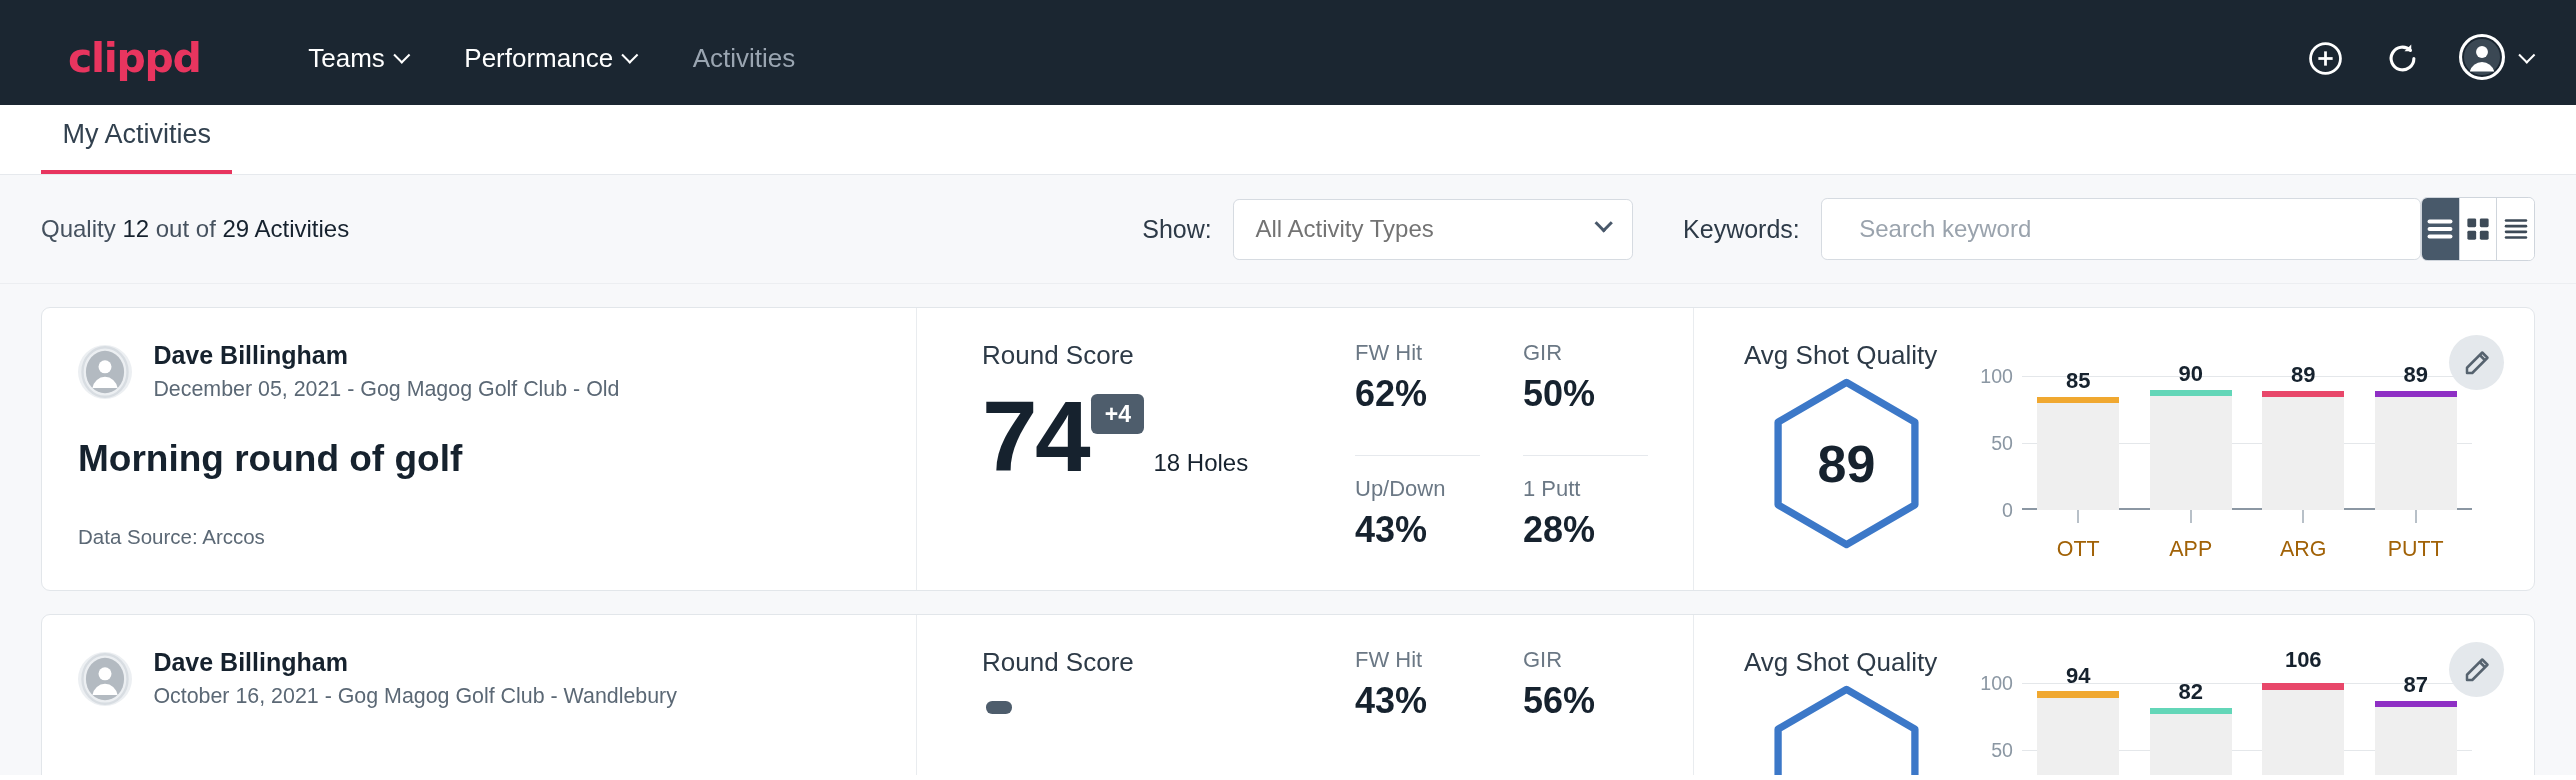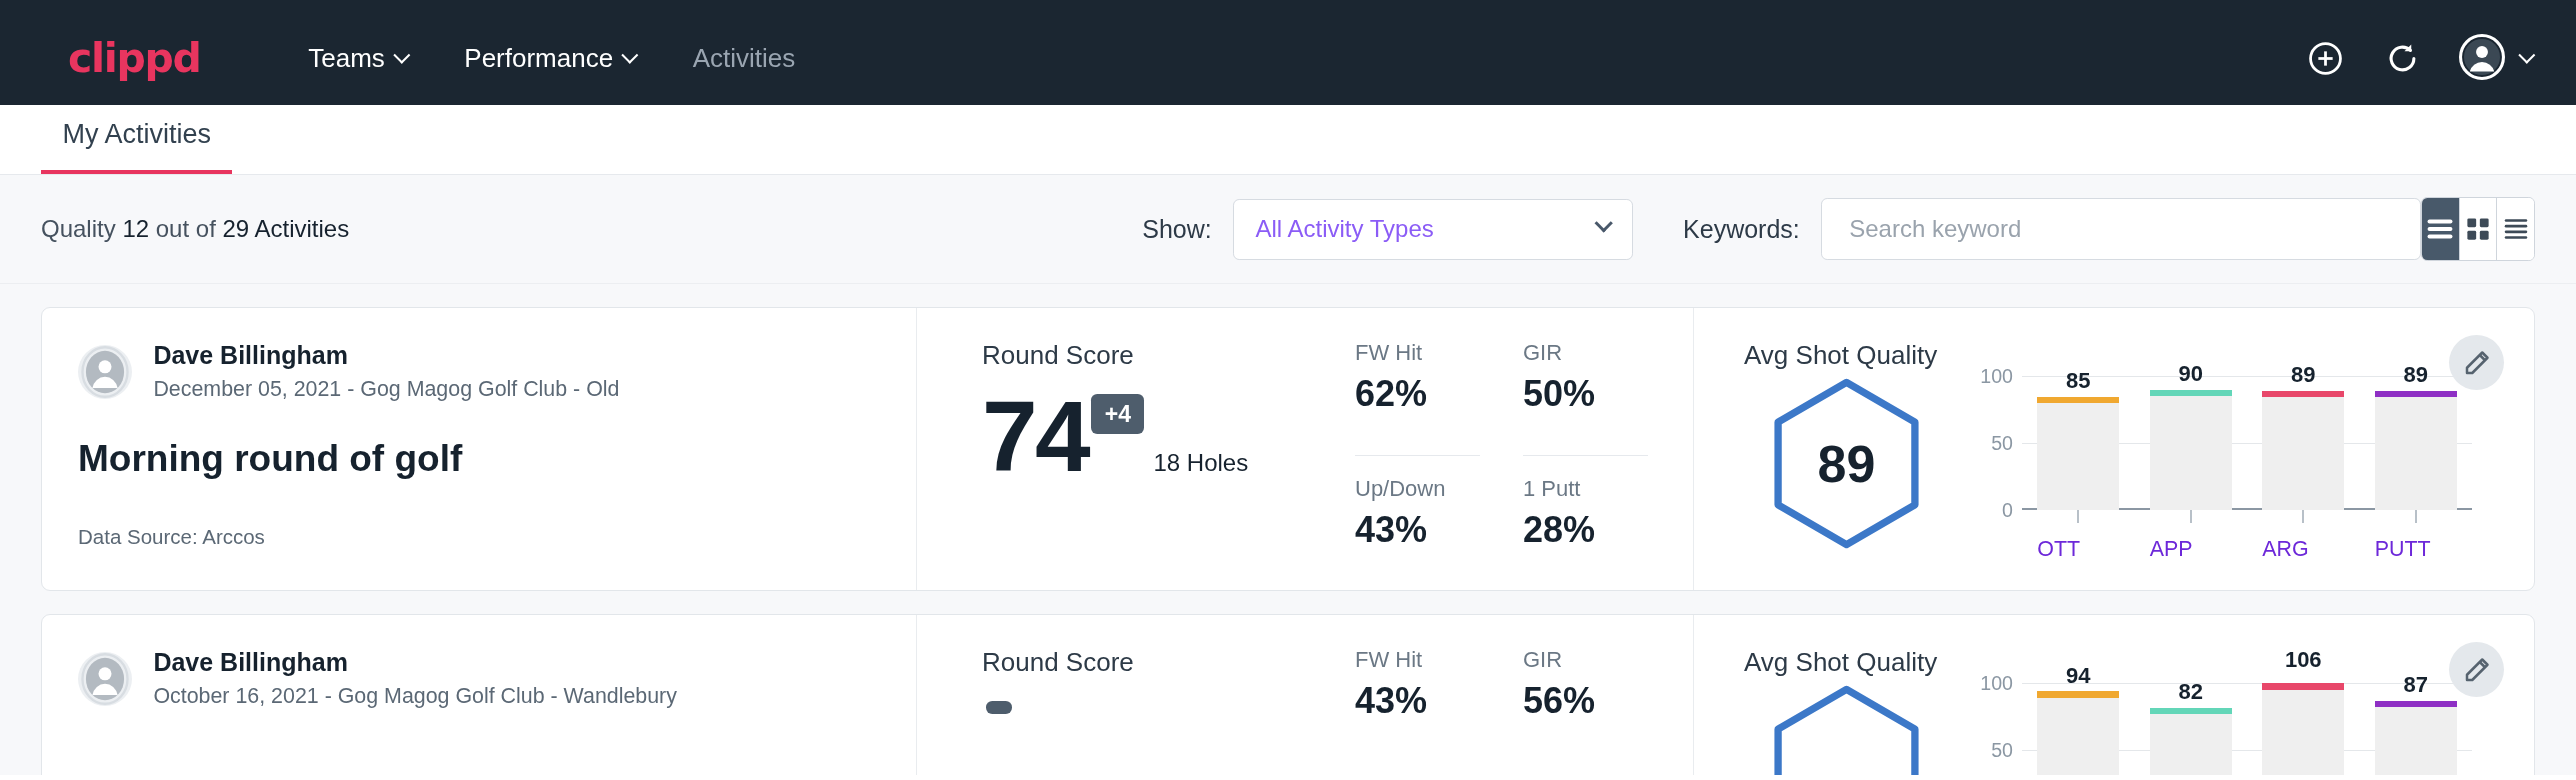--- a/index.html
+++ b/index.html
@@ -95,41 +95,41 @@
     display: flex; align-items: center; gap: 21.4px;
   }
   .lbl { font-size: 25px; color: #2d3a47; white-space: nowrap; }
   .select {
     width: 400px; height: 61px;
     background: #ffffff;
     border: 0.9px solid #d6dbe1;
     border-radius: 6.2px;
     display: flex; align-items: center;
     padding: 0 21.4px;
-    font-size: 24px; color: #8b5cf6;
+    font-size: 24px; color: #737373;
     cursor: pointer;
     position: relative;
   }
   .select .sel-chev {
     margin-left: auto;
     width: 13.4px; height: 13.4px;
     border-right: 3.6px solid #49586a;
     border-bottom: 3.6px solid #49586a;
     transform: rotate(45deg) translate(-3.6px,-3.6px);
   }
   .kw-wrap {
     margin-left: 50px;
     display: flex; align-items: center; gap: 21.4px;
   }
   .search-input {
     width: 600px; height: 62px;
     background: #ffffff;
     border: 0.9px solid #d6dbe1;
     border-radius: 6.2px;
-    padding: 0 27px;
+    padding: 0 37px;
     font-size: 24px;
     color: #2d3a47;
     font-family: "Liberation Sans", sans-serif;
   }
   .search-input::placeholder { color: #9aa3ad; }
 
   .viewtoggle {
     margin-left: auto;
     display: flex;
     border: 0.9px solid #cfd5dc;
@@ -268,21 +268,21 @@
     position: absolute; left: 0; right: 0;
     text-align: center;
     font-size: 22px; font-weight: 700; color: #16222e;
   }
   .bar-body { background: #efefef; width: 100%; position: relative; }
   .bar-cap { position: absolute; left: 0; right: 0; top: 0; height: 6.2px; }
   .xlabels {
     display: flex; justify-content: space-around;
     margin-left: 50px; margin-top: 27px;
   }
-  .xlabel { width: 82px; text-align: left; font-size: 21.4px; color: #6d28d9; }
+  .xlabel { width: 82px; text-align: center; font-size: 21.4px; color: #a16207; }
   .ticks {
     position: absolute; left: 50px; right: 0; top: 134px; height: 12.5px;
     display:flex; justify-content: space-around;
   }
   .tickmark { width: 82px; display:flex; justify-content:center; }
   .tickmark i { display:block; width:1.8px; height:12.5px; background:#b8c0c8; }
 
   .editbtn {
     position: absolute; top: 27px; right: 30px;
     width: 55px; height: 55px; border-radius: 50%;

